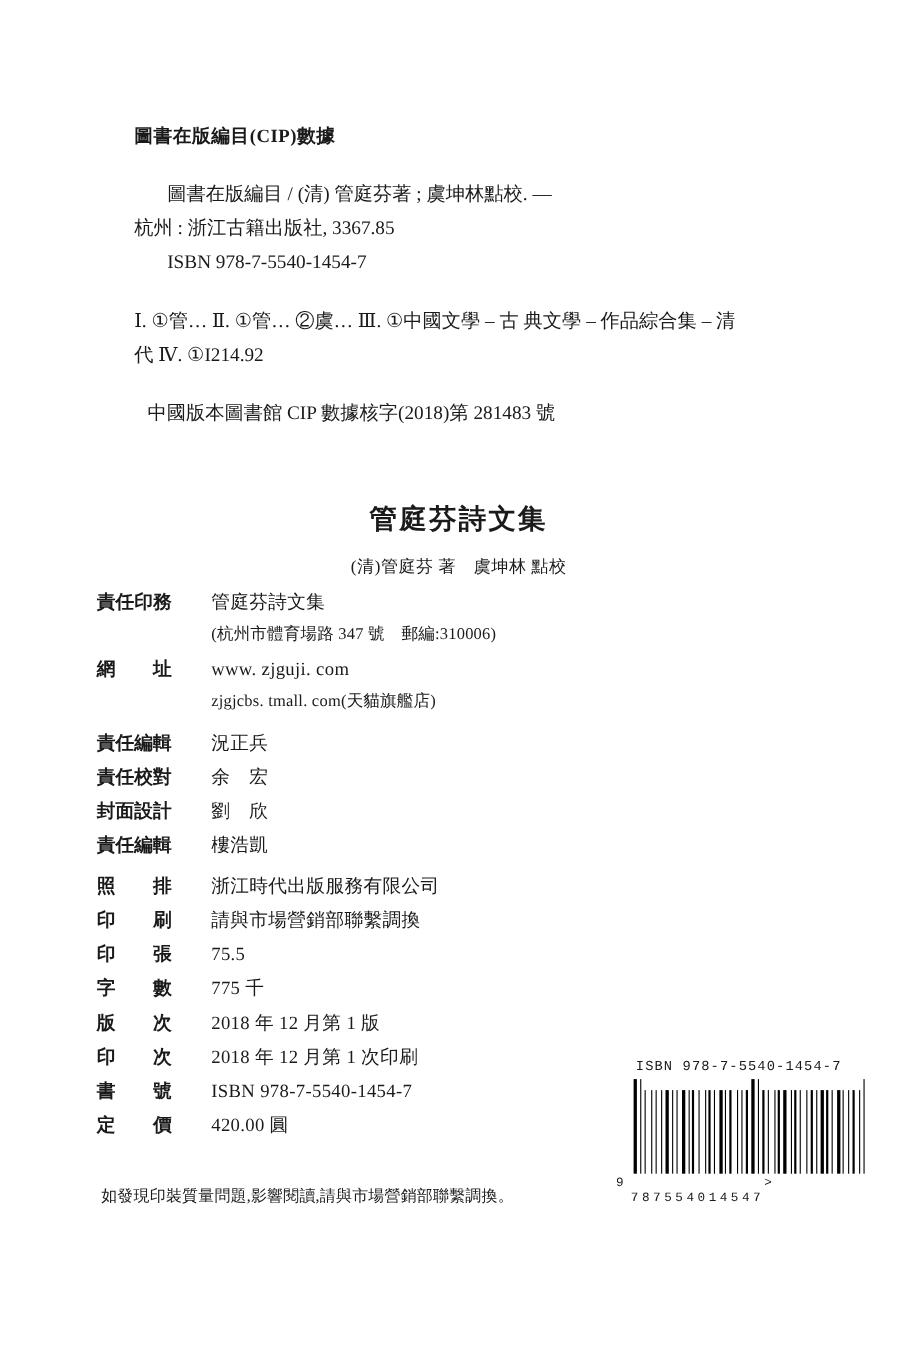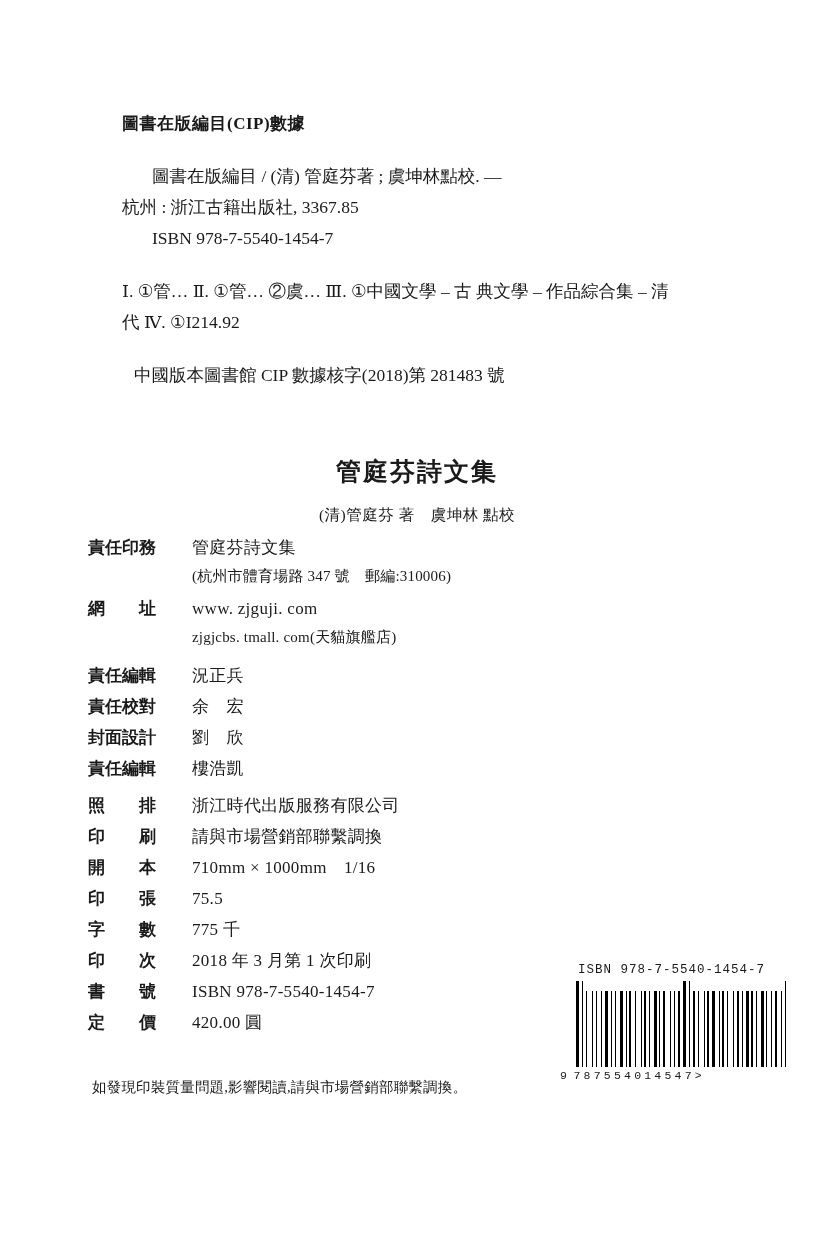--- a/index.html
+++ b/index.html
@@ -146,21 +146,21 @@
     margin-right: 1px;
   }
   .barnums {
     font-family: "Liberation Mono", "DejaVu Sans Mono", monospace;
     font-size: 11.5px;
     letter-spacing: 2.6px;
     margin-top: 2px;
     display: flex;
   }
   .barnums .lead { margin-right: 4px; }
-  .barnums .grp { letter-spacing: 3.2px; }
+  .barnums .grp { letter-spacing: 3.2px; margin-top: 14px; }
 </style>
 </head>
 <body>
 
 <div class="page">
 
   <div class="cip-block">
     <div class="cip-title">圖書在版編目(CIP)數據</div>
 
     <div class="cip-para">
@@ -217,34 +217,34 @@
 
     <div class="row">
       <div class="lab">照　　排</div>
       <div class="val">浙江時代出版服務有限公司</div>
     </div>
     <div class="row">
       <div class="lab">印　　刷</div>
       <div class="val">請與市場營銷部聯繫調換</div>
     </div>
     <div class="row">
-      <div class="lab">開　　本</div>
-      <div class="val">710mm × 1000mm　1/16</div>
-    </div>
-    <div class="row">
       <div class="lab">印　　張</div>
       <div class="val">75.5</div>
     </div>
     <div class="row">
       <div class="lab">字　　數</div>
       <div class="val">775 千</div>
     </div>
     <div class="row">
+      <div class="lab">版　　次</div>
+      <div class="val">2018 年 12 月第 1 版</div>
+    </div>
+    <div class="row">
       <div class="lab">印　　次</div>
-      <div class="val">2018 年 3 月第 1 次印刷</div>
+      <div class="val">2018 年 12 月第 1 次印刷</div>
     </div>
     <div class="row">
       <div class="lab">書　　號</div>
       <div class="val">ISBN 978-7-5540-1454-7</div>
     </div>
     <div class="row">
       <div class="lab">定　　價</div>
       <div class="val">420.00 圓</div>
     </div>
   </div>

